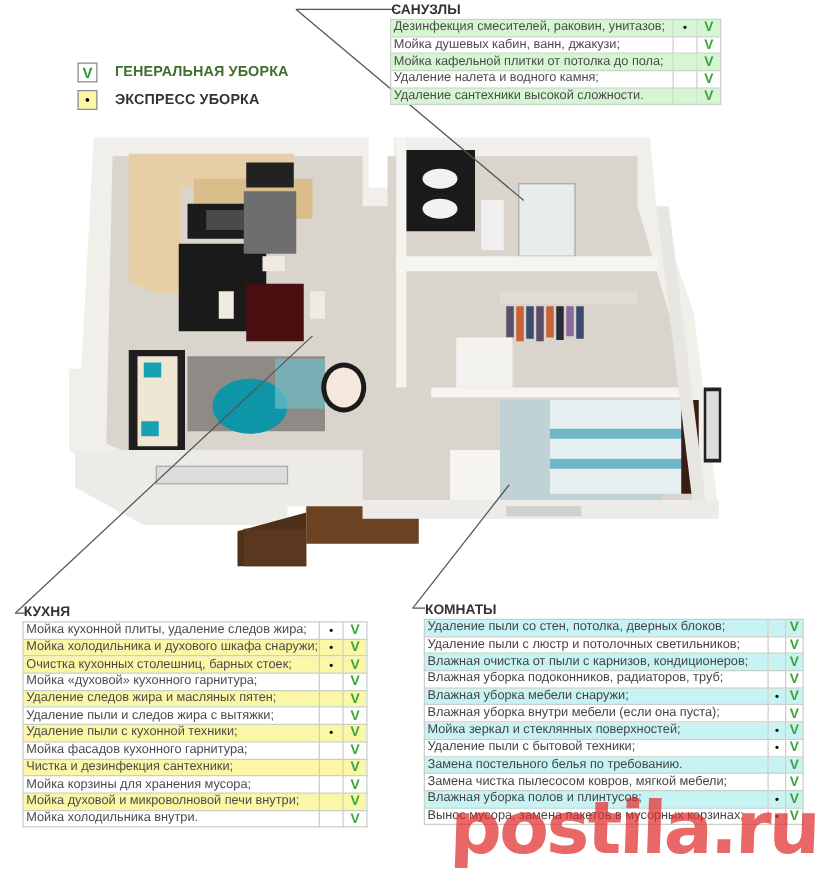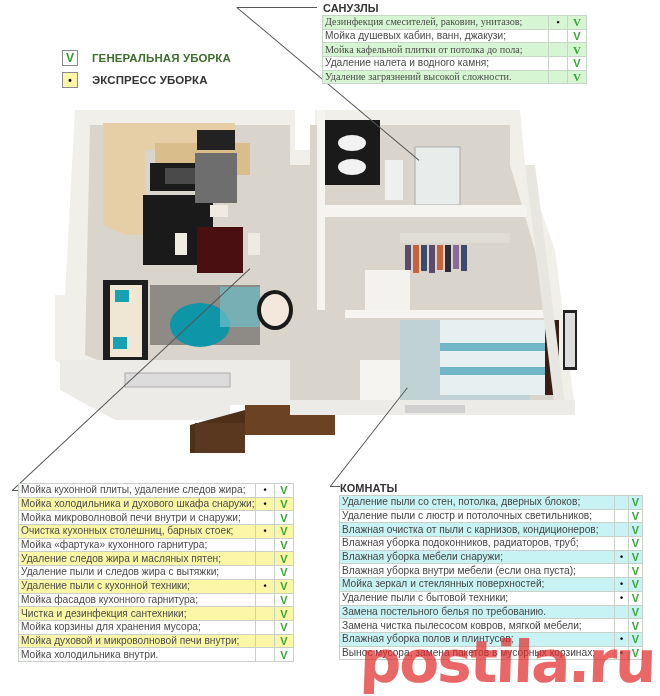--- a/index.html
+++ b/index.html
@@ -19,21 +19,21 @@
   
   .block { position: absolute; }
   .block-title { font-size: 11px; font-weight: bold; color: #333; height: 14px; line-height: 14px; padding-left: 1px; }
   table { border-collapse: collapse; table-layout: fixed; }
   td { border: 1px solid #c8d0c8; font-size: 10.2px; height: 13.7px; line-height: 12px; padding: 0 2px; white-space: nowrap; overflow: hidden; color: #4a4a4a; }
   td.mark { text-align: center; font-weight: bold; padding: 0; }
   td.mark.v { color: #3aa53a; font-size: 11px; }
   td.mark.dot { color: #000; font-size: 9px; }
 
   .bath td { border-color: #c9d4c9; }
-  .bath tr.alt td { background: #d7f5d3; font-family: Liberation Serif, serif; }
+  .bath tr.alt td { background: #d7f5d3; }
   .bath tr td { background: #ffffff; }
   .bath tr.alt td { background: #d6f5d2; }
 
   .kitchen tr td { background: #ffffff; }
   .kitchen tr.alt td { background: #fcf7a6; }
 
   .rooms tr td { background: #ffffff; }
   .rooms tr.alt td { background: #c8f3f5; }
   .rooms td { color: #444; }
 
@@ -133,21 +133,21 @@
   <rect x="350" y="300" width="60" height="8" fill="#d0d0d0"></rect>
 </svg>
 
 <div class="leader" style="left:237px;top:7px;width:80px;transform:rotate(0deg);"></div>
 <div class="leader" style="left:237px;top:7px;width:238px;transform:rotate(40deg);"></div>
 <div class="leader" style="left:12px;top:490px;width:325px;transform:rotate(-43deg);"></div>
 <div class="leader" style="left:12px;top:490px;width:10px;"></div>
 <div class="leader" style="left:330px;top:486px;width:125px;transform:rotate(-52deg);"></div>
 <div class="leader" style="left:330px;top:486px;width:10px;"></div>
 
-<div class="block bath" style="left:322px;top:1px;">
+<div class="block bath" style="left:312px;top:1px;">
   <div class="block-title">САНУЗЛЫ</div>
   <table style="width:264px;">
     <colgroup>
         <col style="width:226px">
         <col style="width:19px">
         <col style="width:19px">
       </colgroup>
     <tbody id="bath-body">
         <tr class="alt">
           <td>Дезинфекция смесителей, раковин, унитазов;</td>
@@ -163,58 +163,54 @@
           <td>Мойка  кафельной плитки от потолка до пола;</td>
           <td class="mark dot"></td>
           <td class="mark v">V</td>
         </tr>
         <tr>
           <td>Удаление налета и водного камня;</td>
           <td class="mark dot"></td>
           <td class="mark v">V</td>
         </tr>
         <tr class="alt">
-          <td>Удаление загрязнений высокой сложности.</td>
+          <td>Удаление сантехники высокой сложности.</td>
           <td class="mark dot"></td>
           <td class="mark v">V</td>
         </tr>
       </tbody>
   </table>
 </div>
 
 <div class="block kitchen" style="left:18px;top:483px;">
+  <div class="block-title">КУХНЯ</div>
   <table style="width:275px;">
     <colgroup>
         <col style="width:237px">
         <col style="width:19px">
         <col style="width:19px">
       </colgroup>
     <tbody id="kitchen-body">
         <tr>
           <td>Мойка кухонной плиты, удаление следов жира;</td>
           <td class="mark dot">•</td>
           <td class="mark v">V</td>
         </tr>
         <tr class="alt">
           <td>Мойка холодильника и духового шкафа снаружи;</td>
           <td class="mark dot">•</td>
           <td class="mark v">V</td>
         </tr>
-        <tr>
-          <td>Мойка микроволновой печи внутри и снаружи;</td>
-          <td class="mark dot"></td>
-          <td class="mark v">V</td>
-        </tr>
         <tr class="alt">
           <td>Очистка кухонных столешниц, барных стоек;</td>
           <td class="mark dot">•</td>
           <td class="mark v">V</td>
         </tr>
         <tr>
-          <td>Мойка «фартука» кухонного гарнитура;</td>
+          <td>Мойка «духовой» кухонного гарнитура;</td>
           <td class="mark dot"></td>
           <td class="mark v">V</td>
         </tr>
         <tr class="alt">
           <td>Удаление следов жира и масляных пятен;</td>
           <td class="mark dot"></td>
           <td class="mark v">V</td>
         </tr>
         <tr>
           <td>Удаление  пыли и следов жира с вытяжки;</td>

